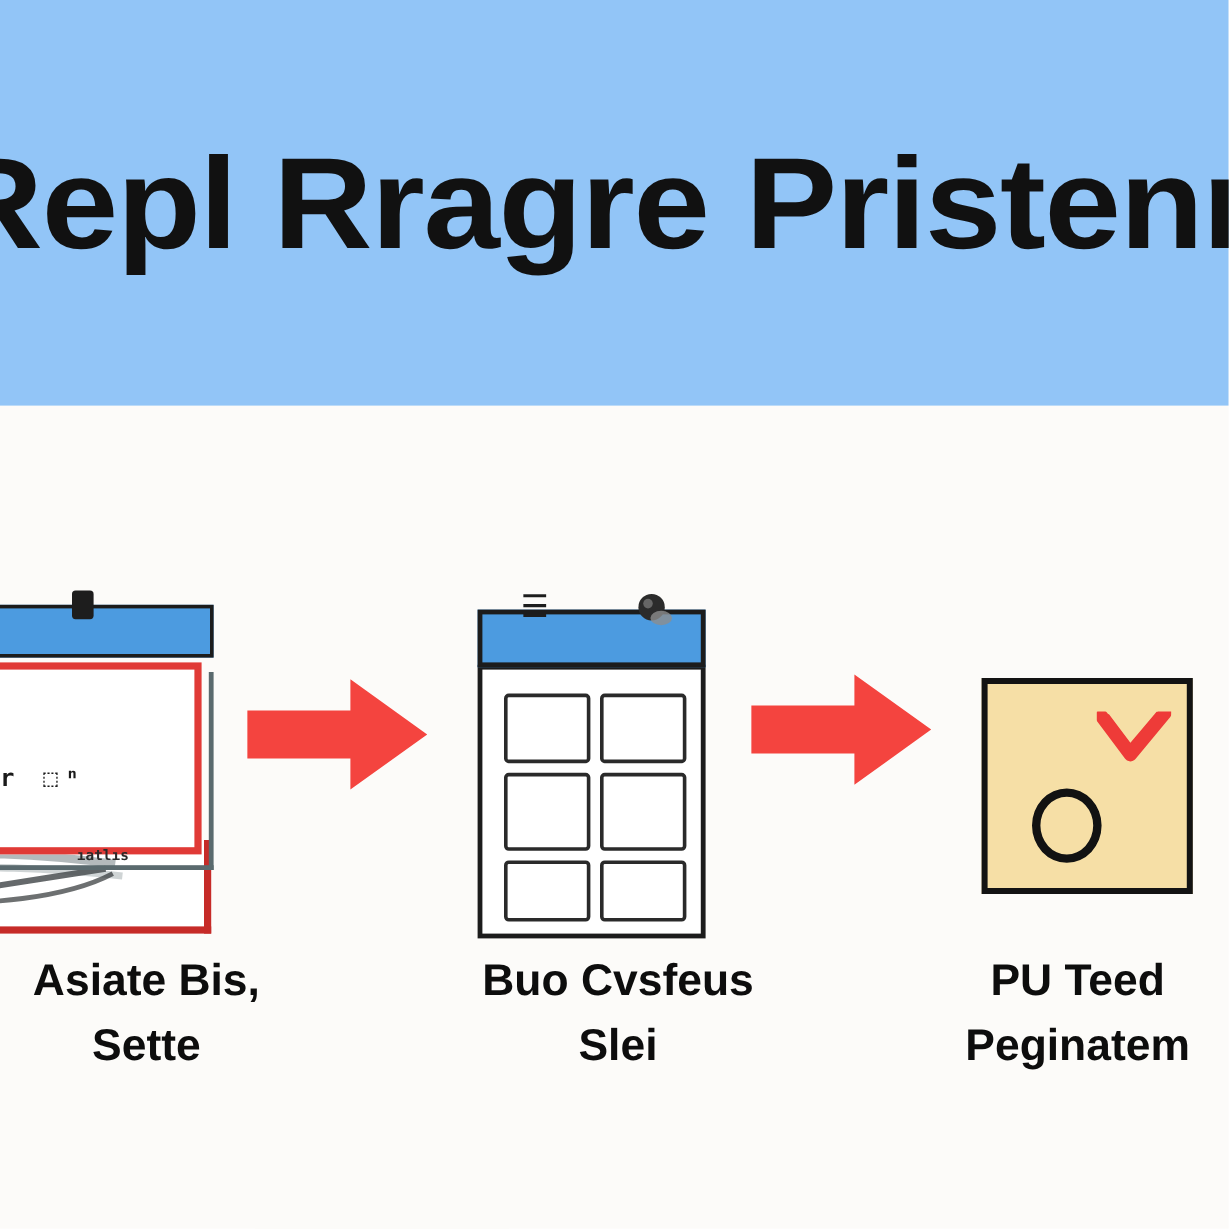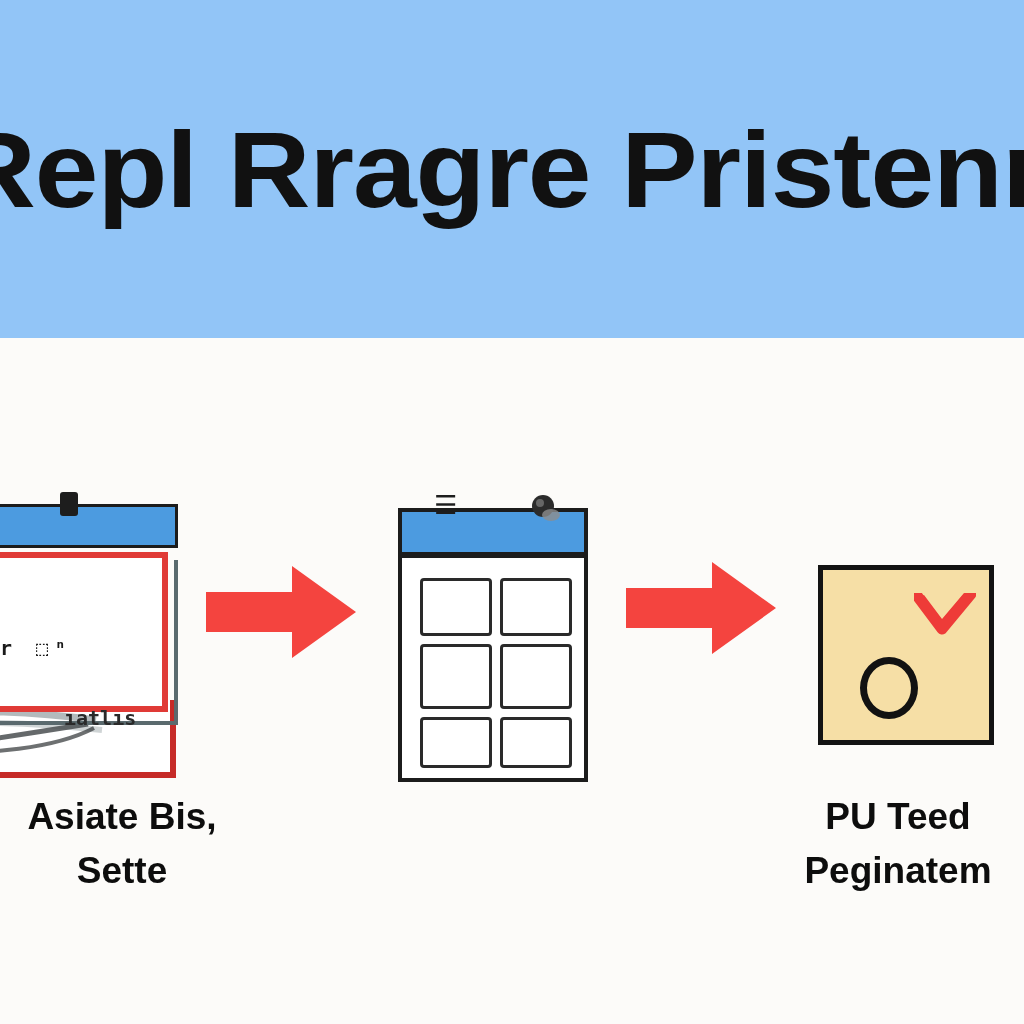--- a/index.html
+++ b/index.html
@@ -117,21 +117,21 @@
     font-family: "DejaVu Sans Mono", monospace;
     color: #1a1a1a;
     letter-spacing: 6px;
     font-weight: bold;
     filter: blur(0.3px);
   }
   .s1-glyphs2 {
     position: absolute;
     left: 118px;
     top: 148px;
-    font-size: 20px;
+    font-size: 12px;
     font-family: "DejaVu Sans Mono", monospace;
     color: #2a2a2a;
     font-weight: bold;
     filter: blur(0.3px);
   }
   .clip {
     position: absolute;
     width: 22px;
     height: 26px;
     background: #1d1d1d;
@@ -313,17 +313,19 @@
       <div class="s3-card"></div>
       <svg class="s3-check" viewBox="0 0 62 46">
         <path d="M3 6 L28 38 L58 2 L50 0 L28 26 L10 2 Z" fill="#EE3B38"></path>
         <path d="M4 4 L28 36 L57 1" stroke="#EE3B38" stroke-width="11" fill="none" stroke-linecap="round" stroke-linejoin="round"></path>
       </svg>
       <div class="s3-circle"></div>
     </div>
 
     <div class="caption cap-1">Asiate Bis,
 Sette</div>
+    <div class="caption cap-2">Buo Cvsfeus
+Slei</div>
     <div class="caption cap-3">PU Teed
 Peginatem</div>
 
   </div>
 </div>
 
 </body></html>

